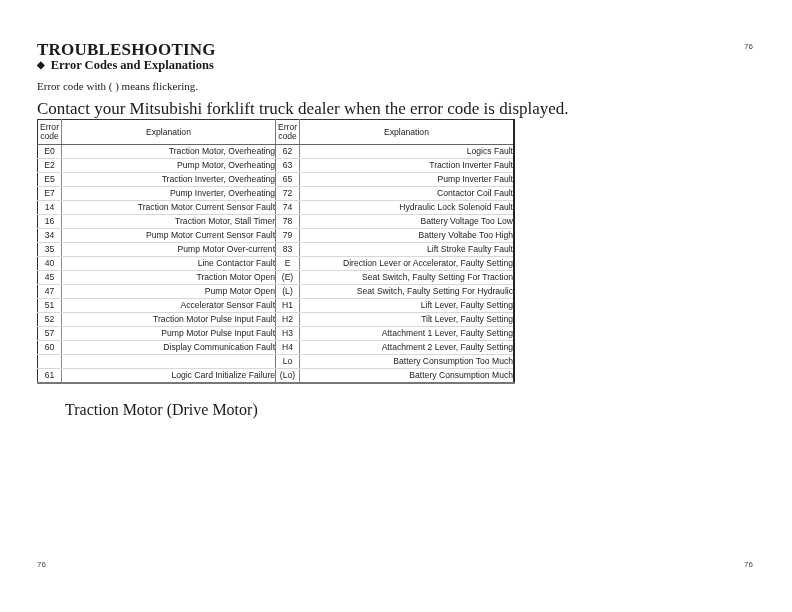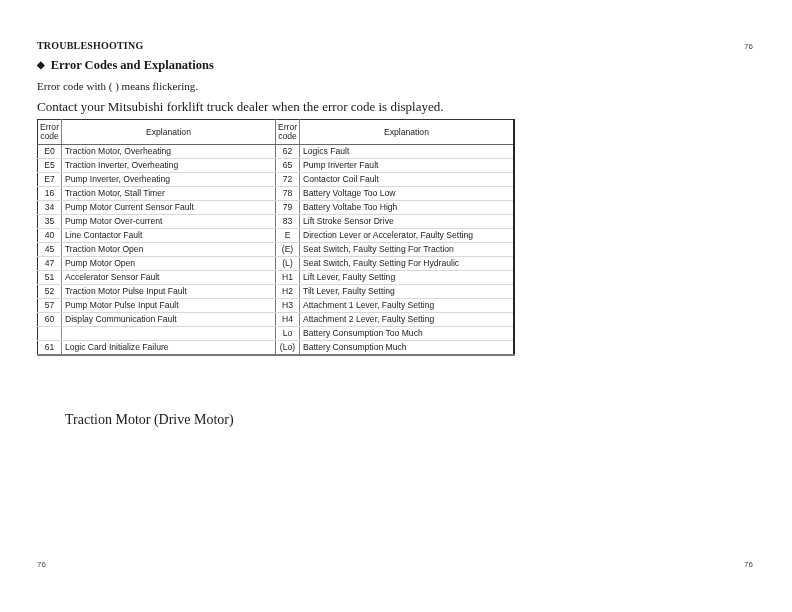--- a/index.html
+++ b/index.html
@@ -1,34 +1,34 @@
 <!DOCTYPE html>
 <html><head>
 <meta charset="utf-8">
 <style>
   html, body { margin:0; padding:0; }
   body { width:792px; height:612px; background:#ffffff; position:relative; overflow:hidden; font-family:"Liberation Serif", serif; color:#1a1a1a; }
   .page-num { position:absolute; font-family:"Liberation Sans", sans-serif; font-size:8px; color:#444; }
   #pn-top { left:744px; top:42px; }
   #pn-bl { left:37px; top:560px; }
   #pn-br { left:744px; top:560px; }
-  .title { position:absolute; left:37px; top:40px; font-weight:bold; font-size:10px; letter-spacing:0.2px; }
+  .title { position:absolute; left:37px; top:40px; font-weight:bold; font-size:17px; letter-spacing:0.2px; }
   .subtitle { position:absolute; left:37px; top:58px; font-weight:bold; font-size:12.5px; }
   .subtitle .diamond { font-size:10px; margin-right:6px; position:relative; top:-1px; }
   .note1 { position:absolute; left:37px; top:80px; font-size:11px; }
-  .note2 { position:absolute; left:37px; top:99px; font-size:13px; }
+  .note2 { position:absolute; left:37px; top:99px; font-size:17px; }
   table.codes { position:absolute; left:37px; top:119px; width:478px; border-collapse:collapse; font-family:"Liberation Sans", sans-serif; font-size:8.6px; color:#222; border:1.2px solid #333; border-bottom:2px solid #777; border-right:2px solid #222; }
   table.codes th { font-weight:normal; height:24px; border-bottom:1px solid #666; padding:0; line-height:9px; }
   table.codes td { height:13px; padding:0; border-bottom:1px solid #d8d8d8; line-height:13px; }
   table.codes tr:last-child td { border-bottom:none; }
   .c-code { width:23px; text-align:center; border-right:1.6px solid #888;margin-top:36px; }
-  .c-exp { width:212px; text-align:left; padding-left:3px !important; }
+  .c-exp { width:212px; text-align:right; padding-left:3px !important; }
   .c-exp-h { text-align:center;margin-left:12px; }
   .mid { border-right:1px solid #777; }
-  .foot { position:absolute; left:65px; top:412px; font-size:14px; }
+  .foot { position:absolute; left:65px; top:401px; font-size:16px; }
 </style>
 </head>
 <body>
 
 <div class="page-num" id="pn-top">76</div>
 
 <div class="title">TROUBLESHOOTING</div>
 <div class="subtitle"><span class="diamond">◆</span><span>Error Codes and Explanations</span></div>
 
 <div class="note1">Error code with ( ) means flickering.</div>
@@ -44,48 +44,60 @@
     </tr>
   </thead>
   <tbody id="tbody">
       <tr>
         <td class="c-code">E0</td>
         <td class="c-exp mid">Traction Motor, Overheating</td>
         <td class="c-code">62</td>
         <td class="c-exp">Logics Fault</td>
       </tr>
       <tr>
+        <td class="c-code">E2</td>
+        <td class="c-exp mid">Pump Motor, Overheating</td>
+        <td class="c-code">63</td>
+        <td class="c-exp">Traction Inverter Fault</td>
+      </tr>
+      <tr>
         <td class="c-code">E5</td>
         <td class="c-exp mid">Traction Inverter, Overheating</td>
         <td class="c-code">65</td>
         <td class="c-exp">Pump Inverter Fault</td>
       </tr>
       <tr>
         <td class="c-code">E7</td>
         <td class="c-exp mid">Pump Inverter, Overheating</td>
         <td class="c-code">72</td>
         <td class="c-exp">Contactor Coil Fault</td>
+      </tr>
+      <tr>
+        <td class="c-code">14</td>
+        <td class="c-exp mid">Traction Motor Current Sensor Fault</td>
+        <td class="c-code">74</td>
+        <td class="c-exp">Hydraulic Lock Solenoid Fault</td>
       </tr>
       <tr>
         <td class="c-code">16</td>
         <td class="c-exp mid">Traction Motor, Stall Timer</td>
         <td class="c-code">78</td>
         <td class="c-exp">Battery Voltage Too Low</td>
       </tr>
       <tr>
         <td class="c-code">34</td>
         <td class="c-exp mid">Pump Motor Current Sensor Fault</td>
         <td class="c-code">79</td>
         <td class="c-exp">Battery Voltabe Too High</td>
       </tr>
       <tr>
         <td class="c-code">35</td>
         <td class="c-exp mid">Pump Motor Over-current</td>
         <td class="c-code">83</td>
-        <td class="c-exp">Lift Stroke Sensor Drive</td>
+        <td class="c-exp">Lift Stroke Faulty Fault</td>
       </tr>
       <tr>
         <td class="c-code">40</td>
         <td class="c-exp mid">Line Contactor Fault</td>
         <td class="c-code">E</td>
         <td class="c-exp">Direction Lever or Accelerator, Faulty Setting</td>
       </tr>
       <tr>
         <td class="c-code">45</td>
         <td class="c-exp mid">Traction Motor Open</td>

